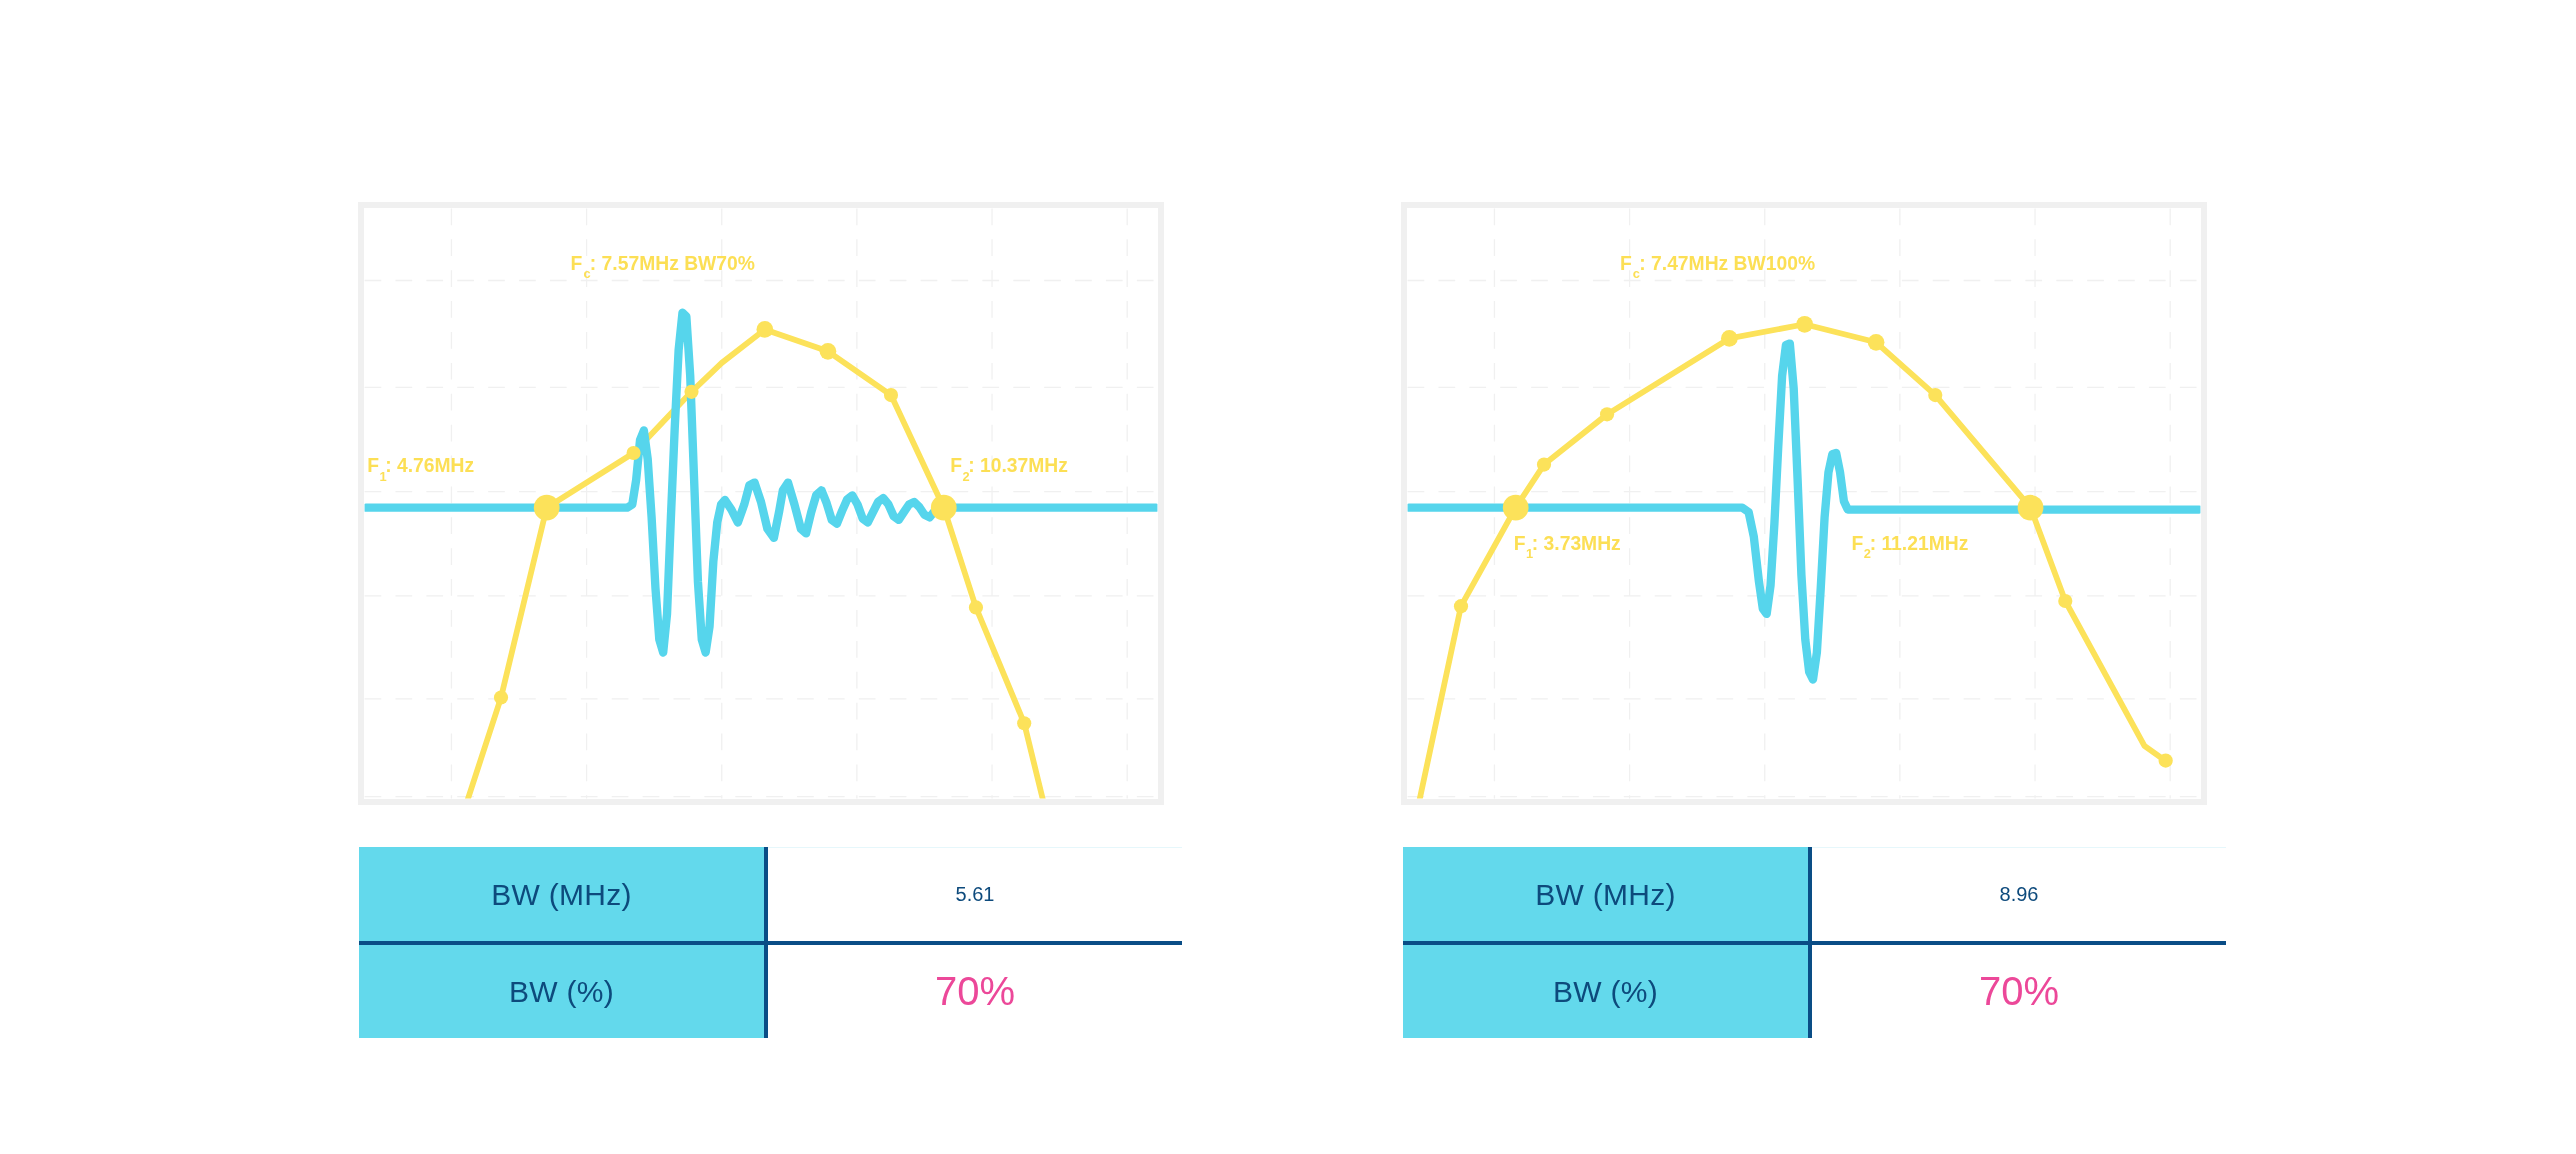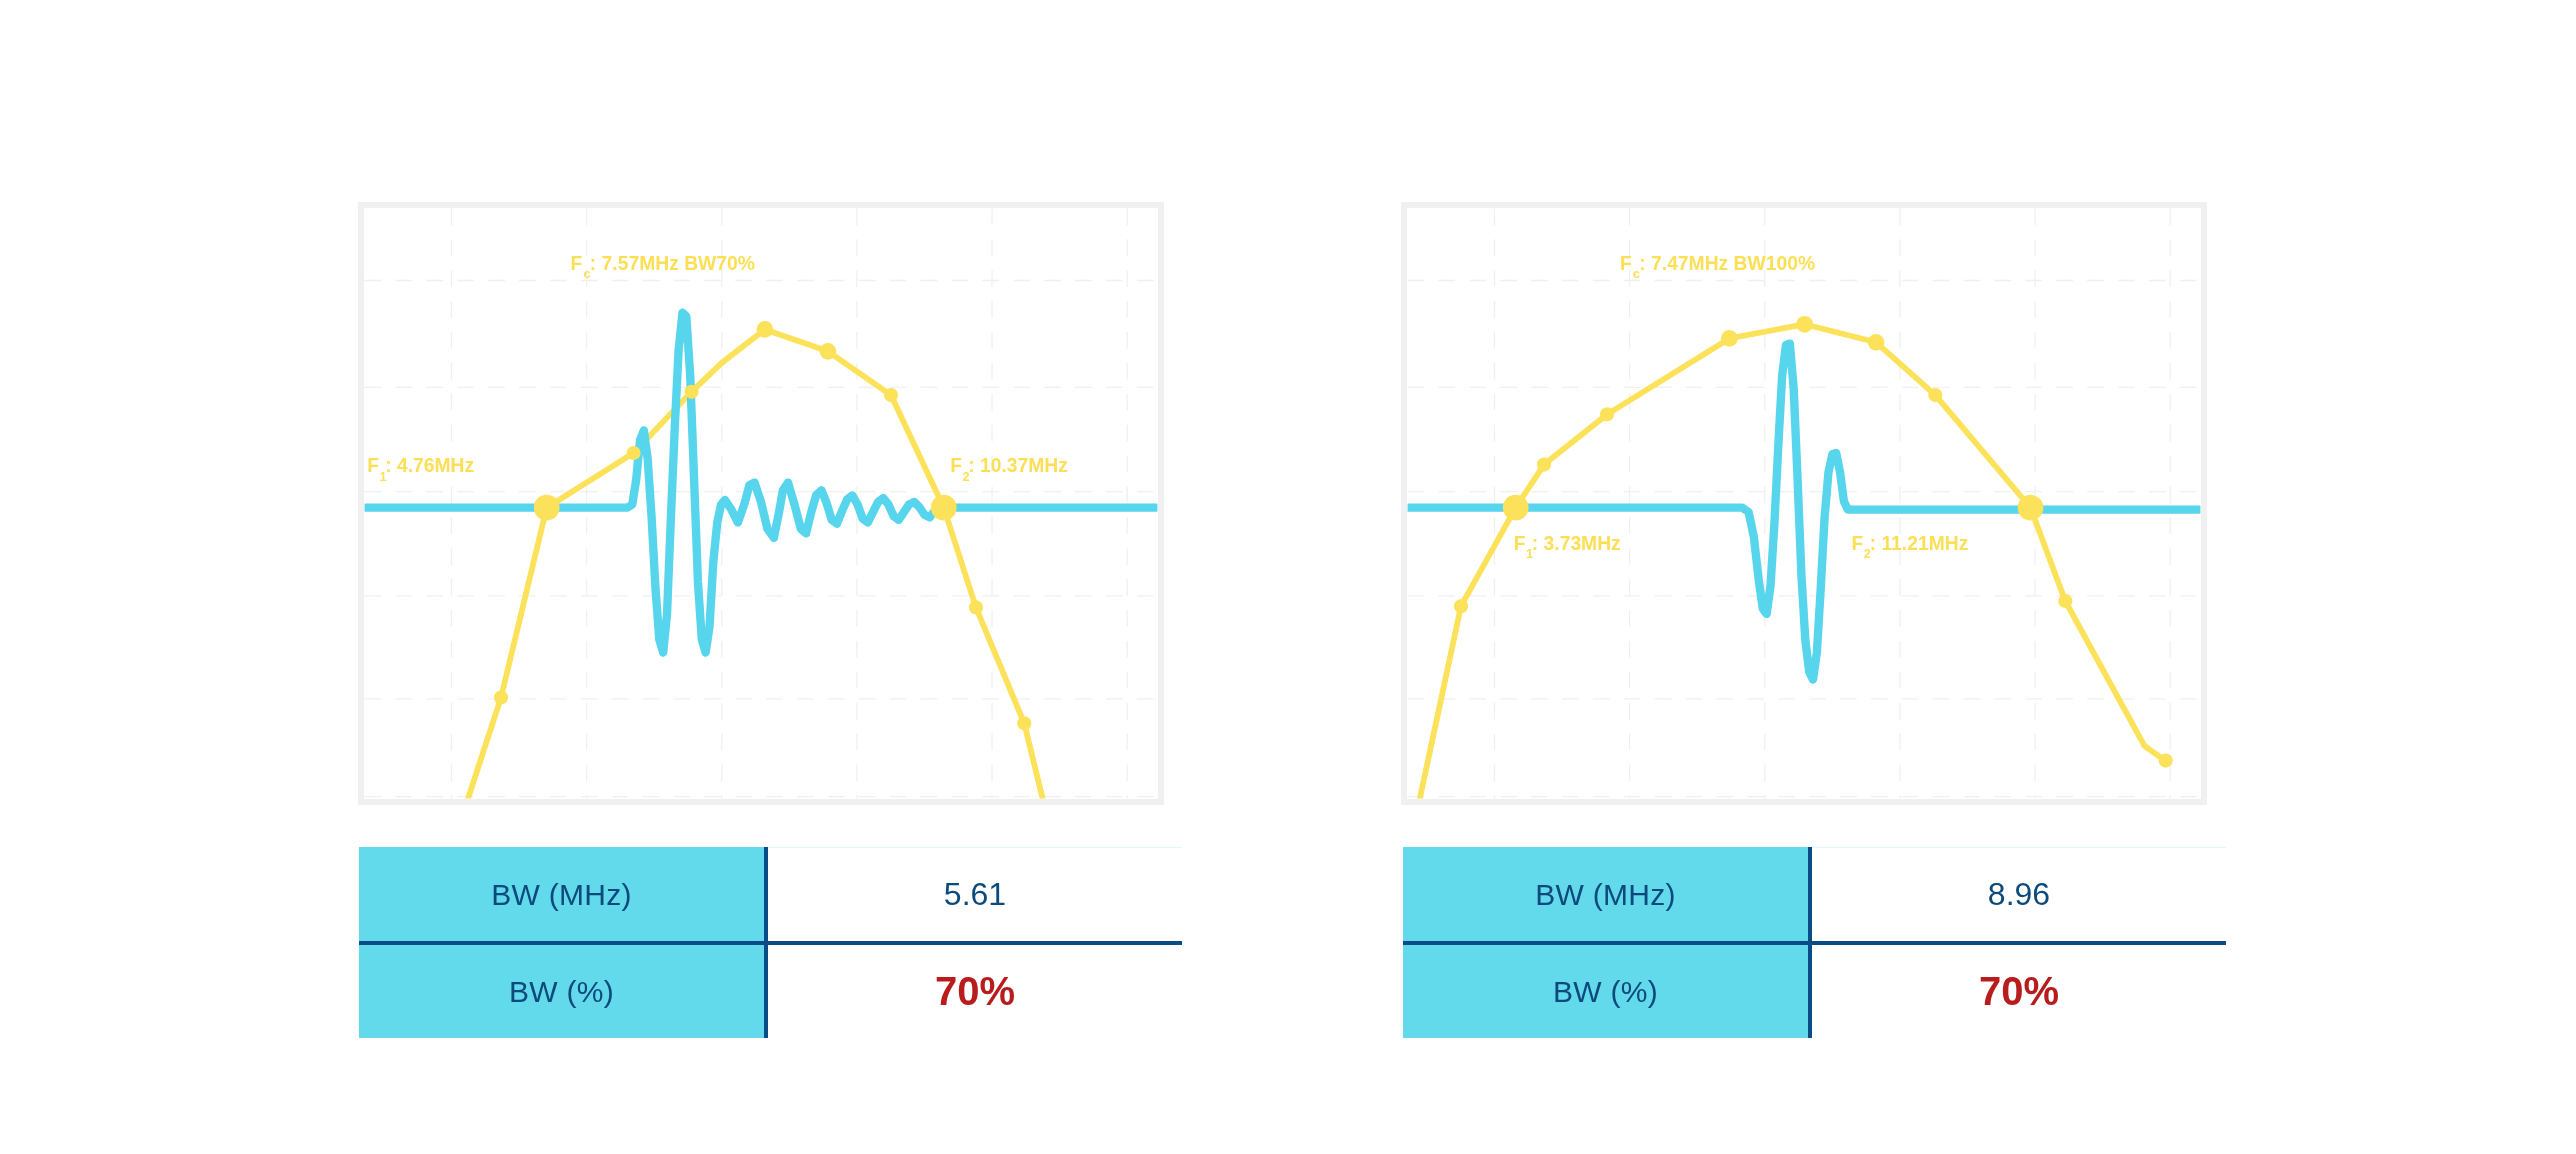--- a/index.html
+++ b/index.html
@@ -67,28 +67,28 @@
     background: #63d9ec;
     color: #0d4a7c;
     font-size: 30px;
     letter-spacing: 0.3px;
     border-right: 4.5px solid #0a4d86;
   }
   td.value-cell {
     width: 414px;
     background: #ffffff;
     color: #0d4a7c;
-    font-size: 32px;
+    font-size: 20px;
   }
   tr.row-top td { border-top: 1.9px solid #e6f7fb; }
   tr.row-top td.label-cell { border-top: 1.9px solid #63d9ec; }
   tr.row-top td { border-bottom: 4.5px solid #0a4d86; }
   td.pct-value {
-    color: #b91c1c;
-    font-weight: bold;
+    color: #ec4899;
+    font-weight: normal;
     font-size: 40px;
   }
 
   .svg-label {
     font-family: "Liberation Sans", sans-serif;
     font-weight: bold;
     fill: #fcdf55;
   }
   .svg-label-main { font-size: 30px; }
   .svg-label-sub  { font-size: 20px; }

